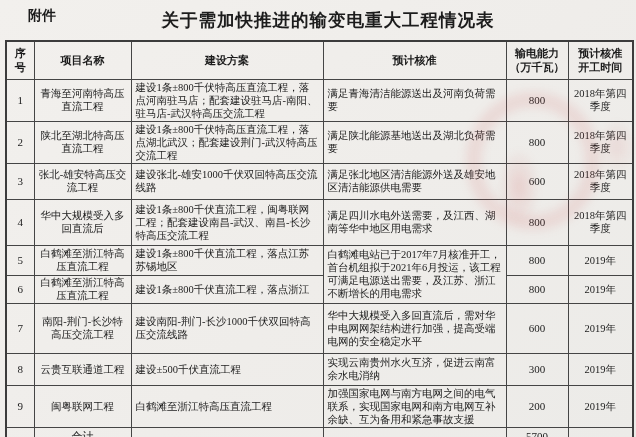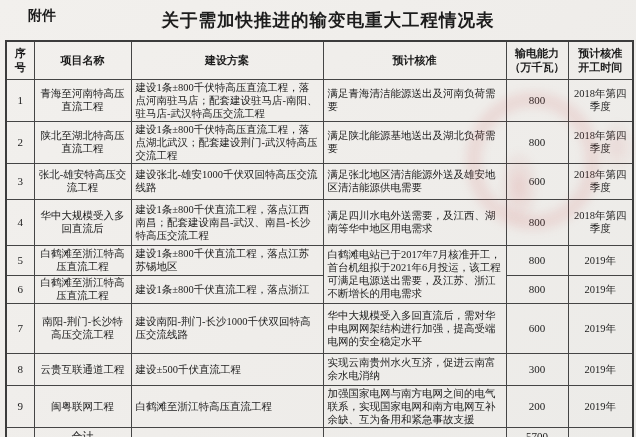--- a/index.html
+++ b/index.html
@@ -114,21 +114,21 @@
         <td class="c-no">3</td>
         <td class="c-name">张北-雄安特高压交流工程</td>
         <td class="c-plan">建设张北-雄安1000千伏双回特高压交流线路</td>
         <td class="c-nec">满足张北地区清洁能源外送及雄安地区清洁能源供电需要</td>
         <td class="c-cap">600</td>
         <td class="c-time">2018年第四季度</td>
       </tr>
       <tr class="h-r4">
         <td class="c-no">4</td>
         <td class="c-name">华中大规模受入多回直流后</td>
-        <td class="c-plan">建设1条±800千伏直流工程，落点江西南昌；配套建设南昌-武汉、南昌-长沙特高压交流工程</td>
+        <td class="c-plan">建设1条±800千伏直流工程，闽粤联网工程；配套建设南昌-武汉、南昌-长沙特高压交流工程</td>
         <td class="c-nec">满足四川水电外送需要，及江西、湖南等华中地区用电需求</td>
         <td class="c-cap">800</td>
         <td class="c-time">2018年第四季度</td>
       </tr>
       <tr class="h-r5">
         <td class="c-no">5</td>
         <td class="c-name">白鹤滩至浙江特高压直流工程</td>
         <td class="c-plan">建设1条±800千伏直流工程，落点江苏苏锡地区</td>
         <td class="c-nec" rowspan="2">白鹤滩电站已于2017年7月核准开工，首台机组拟于2021年6月投运，该工程可满足电源送出需要，及江苏、浙江不断增长的用电需求</td>
         <td class="c-cap">800</td>

